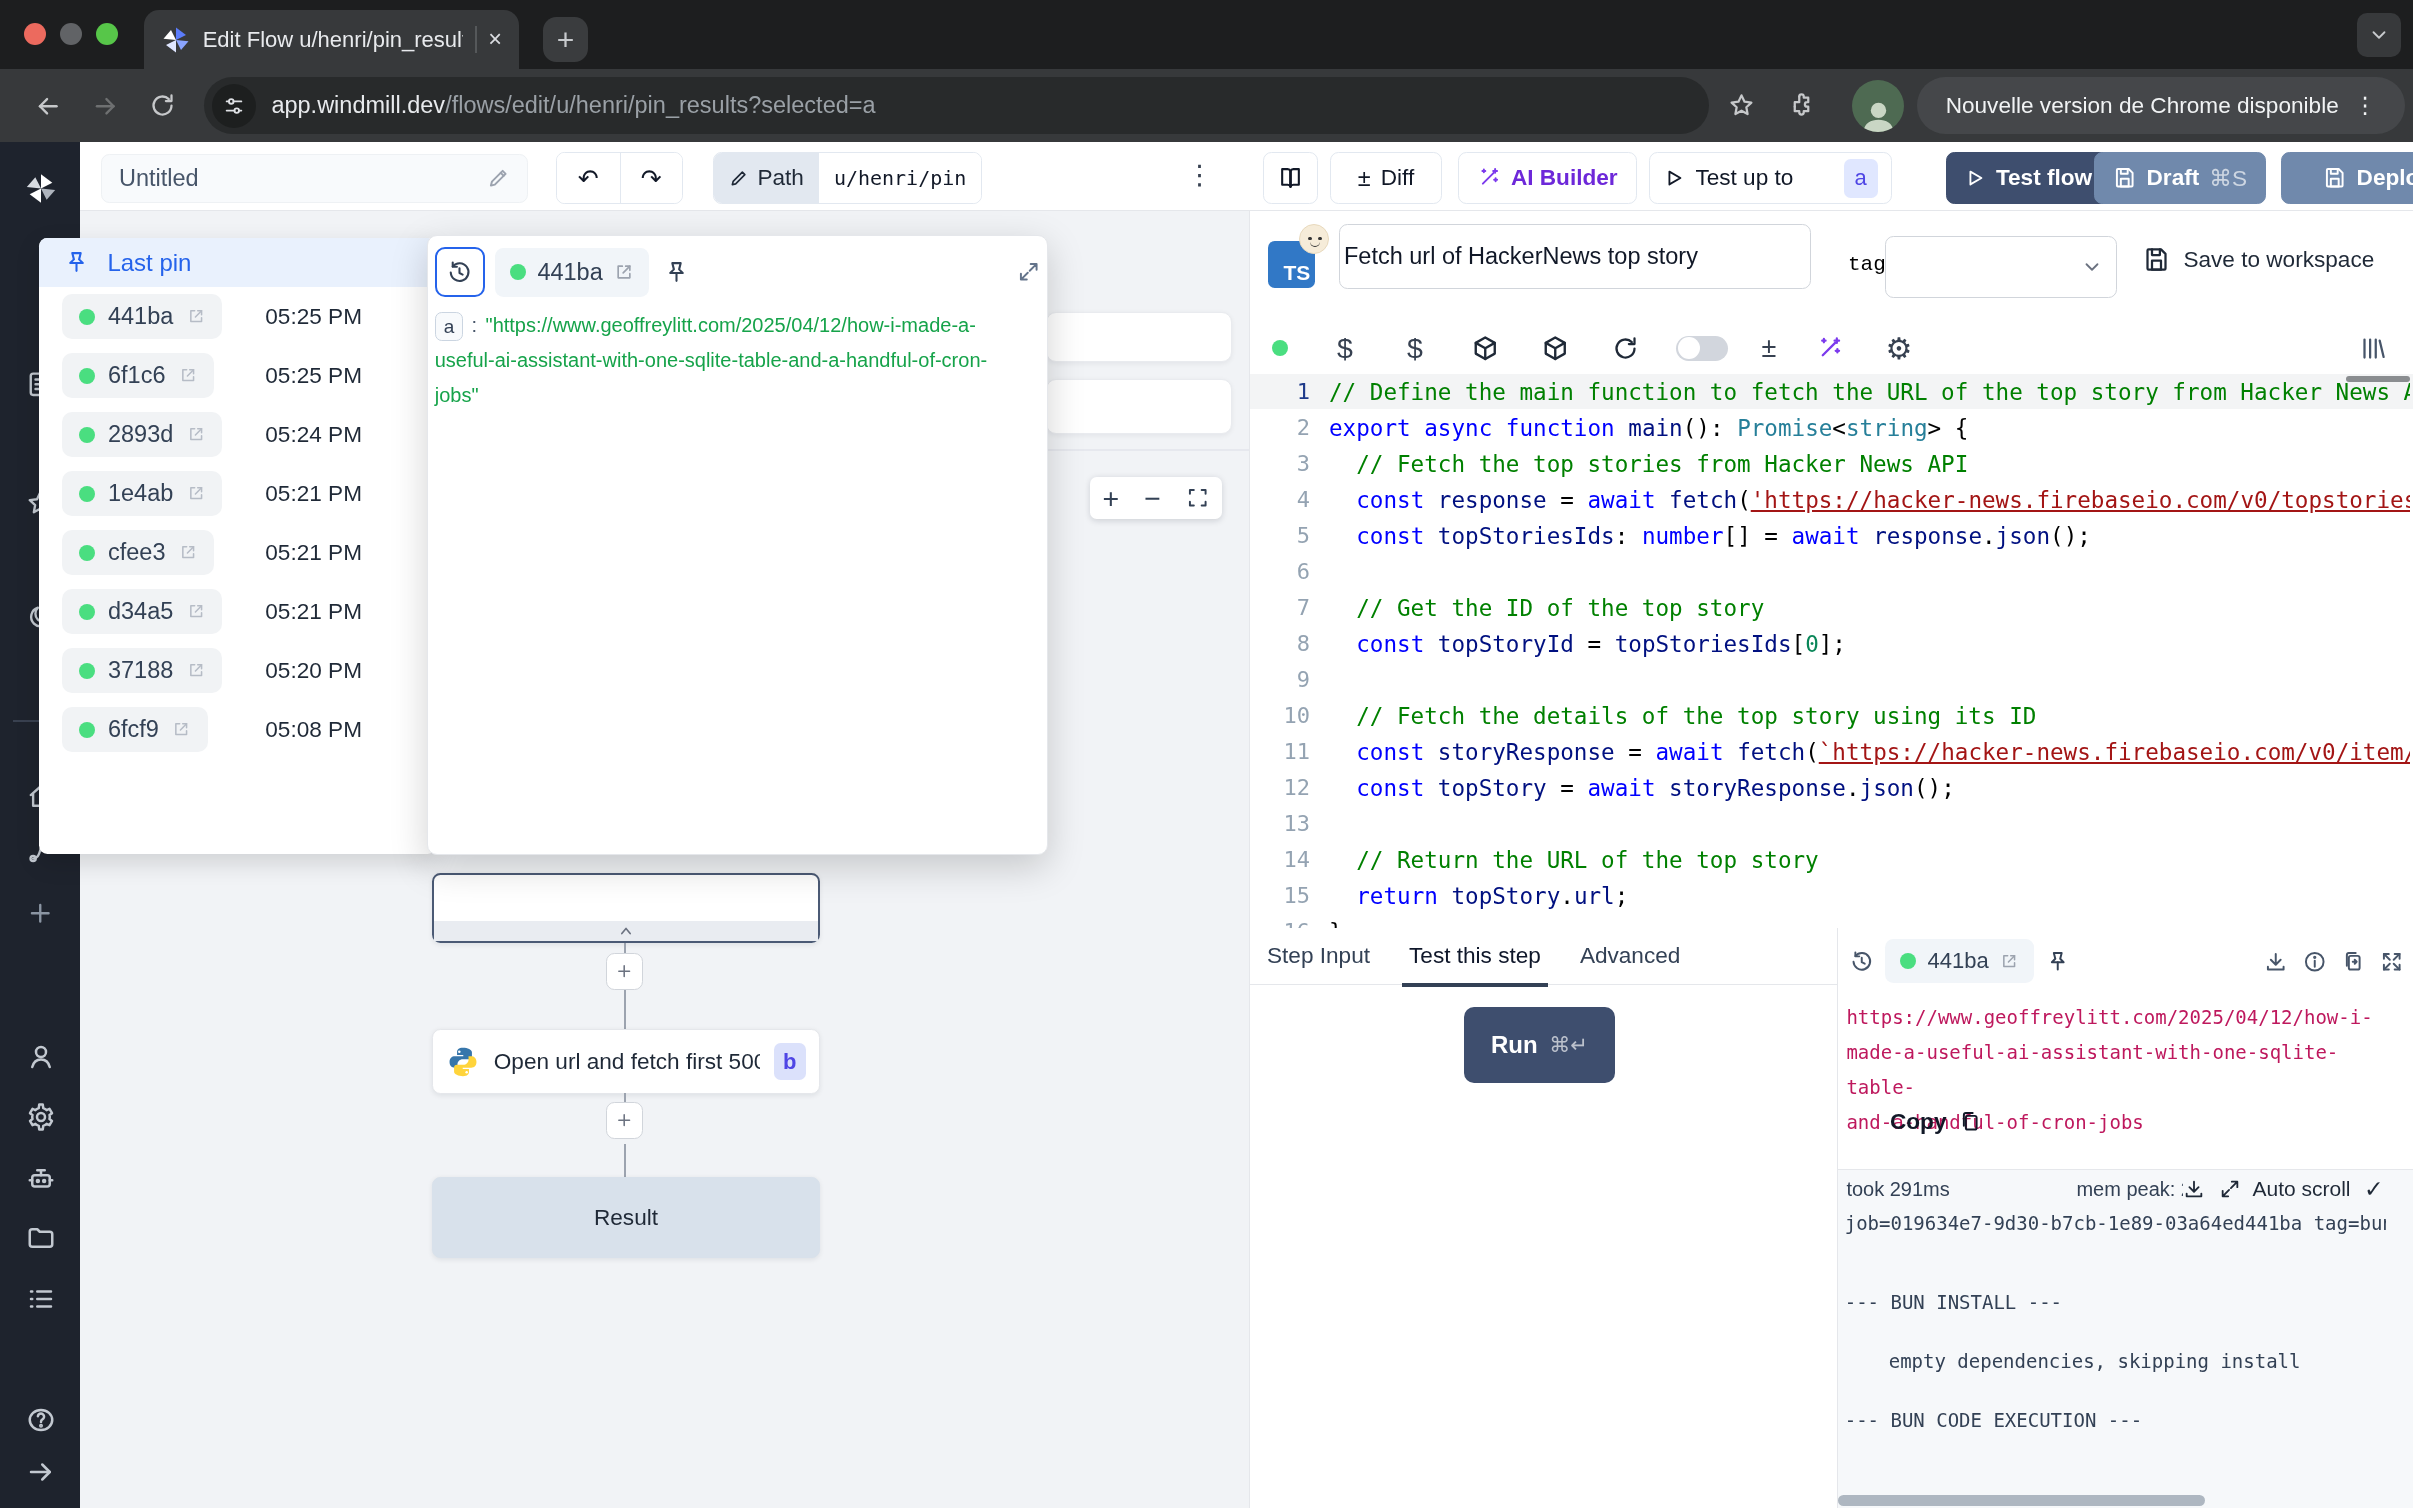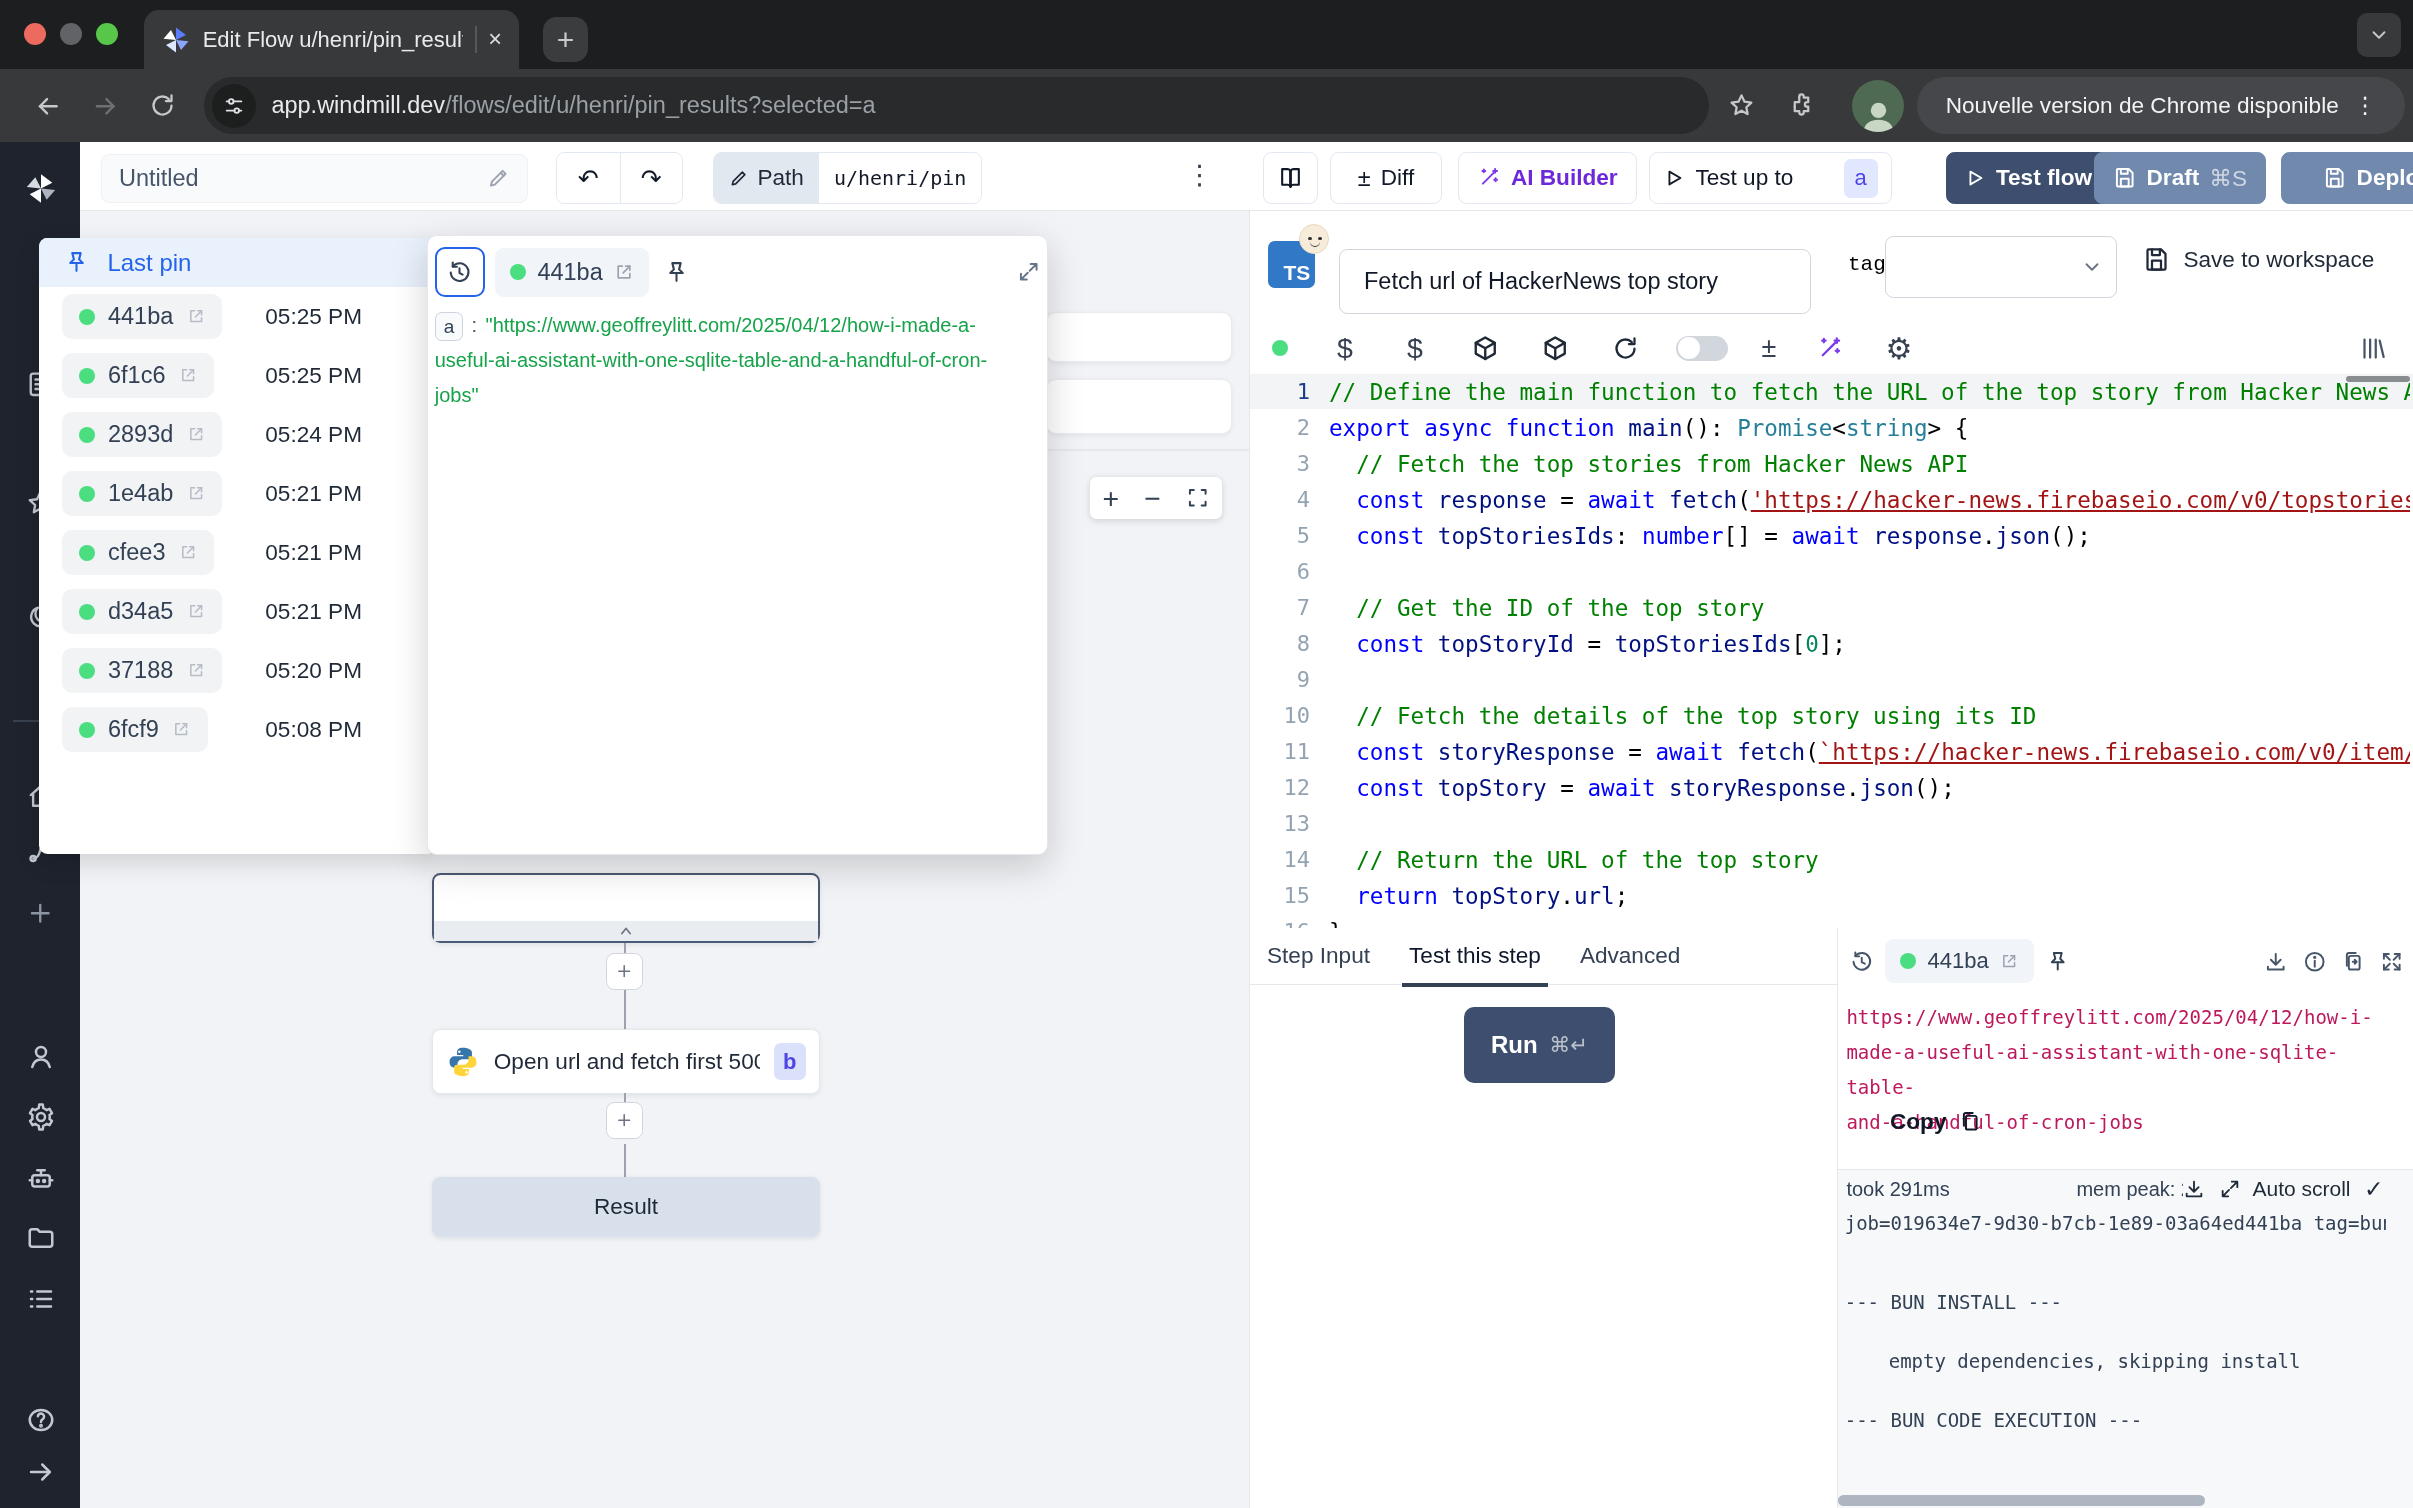--- a/index.html
+++ b/index.html
@@ -50,21 +50,21 @@
   .ghost-node { position:absolute; left:966px; width:186px; background:#fff; border:0.8px solid #e9ebef; border-radius:10px; box-shadow:0 1.7px 5px rgba(15,23,42,.06); }
   .zoom-bar { position:absolute; left:1010px; top:266px; width:132px; height:42px; background:#fff; border-radius:6.7px; box-shadow:0 1.7px 6.7px rgba(15,23,42,.15); display:flex; align-items:center; justify-content:space-around; color:#334155; }
   .vline { position:absolute; left:544px; width:1.7px; background:#9ca3af; }
   .plus-btn { position:absolute; left:526px; width:37px; height:37px; background:#fff; border:1.7px solid #d1d5db; border-radius:8.4px; color:#6b7280; display:flex; align-items:center; justify-content:center; }
   .node { position:absolute; left:352px; width:388px; background:#fff; border:1.7px solid #e5e7eb; border-radius:8.4px; box-shadow:0 1.7px 5px rgba(15,23,42,.08); display:flex; align-items:center; font-size:22.6px; color:#1f2937; }
   .node-a { top:662px; height:70px; border:2.5px solid #4b5a75; background:#fff; flex-direction:column; justify-content:flex-end; }
   .node-a .strip { width:100%; height:20px; background:#e9ecf1; display:flex; align-items:center; justify-content:center; color:#6b7280; }
   .node-b { top:818px; height:65px; padding:0 13.4px; gap:13.4px; }
   .node-b .lbl { flex:1; white-space:nowrap; overflow:hidden; }
   .badge-b { background:#dbe1fb; color:#4f46e5; font-weight:bold; border-radius:6.7px; width:32px; height:37px; display:flex; align-items:center; justify-content:center; font-size:22px; }
-  .node-result { top:966px; height:60px; background:#d8e1eb; border-color:#d8e1eb; justify-content:center; }
+  .node-result { top:966px; height:81px; background:#d8e1eb; border-color:#d8e1eb; justify-content:center; }
 
   
   .pin-panel { position:absolute; left:39px; top:96px; width:397px; height:616px; background:#fff; border-radius:8.4px; box-shadow:0 8.4px 25px rgba(0,0,0,.14); z-index:20; overflow:hidden; }
   .pin-head { height:49px; background:#e9f1fd; display:flex; align-items:center; gap:18.4px; padding:0 25px; color:#2563eb; font-size:24px; }
   .pin-row { height:59px; display:flex; align-items:center; padding:0 74px 0 22.6px; }
   .pin-pill { background:#f1f3f5; border-radius:10px; height:45px; display:flex; align-items:center; gap:13.4px; padding:0 17px; color:#334155; font-size:23.5px; }
   .gdot { width:16px; height:16px; border-radius:50%; background:#4ade80; display:inline-block; }
   .pin-time { margin-left:auto; font-size:22.6px; color:#1f2937; }
 
   
@@ -77,21 +77,21 @@
   .key-badge { display:inline-flex; align-items:center; justify-content:center; min-width:28.5px; height:28.5px; border:1.7px solid #cbd5e1; border-radius:6.7px; background:#f8fafc; color:#334155; font-size:19px; margin-right:8.4px; vertical-align:middle; }
   .colon { color:#475569; margin-right:8.4px; }
 
   
   .step-panel { position:absolute; left:1249px; top:69px; width:1165px; height:1297px; background:#fff; border-left:1.7px solid #e5e7eb; }
   .lang-box { position:absolute; left:18.4px; top:30px; width:47px; height:47px; background:#3178c6; border-radius:6.7px; color:#fff; font-weight:bold; font-size:21px; display:flex; align-items:flex-end; justify-content:flex-end; padding:3.4px 5px; }
   .face { position:absolute; left:49px; top:13.4px; width:30px; height:30px; border-radius:50%; background:#f6ecd9; border:1.7px solid #e8d9bd; z-index:2; }
   .face i { position:absolute; width:3.4px; height:3.4px; background:#333; border-radius:50%; top:11.7px; }
   .face i.l{left:8.4px} .face i.r{left:18.4px}
   .face u { position:absolute; left:10px; top:17px; width:10px; height:5px; border-bottom:1.7px solid #333; border-radius:0 0 6.7px 6.7px; }
-  .title-input { position:absolute; left:89px; top:38px; width:472px; height:65px; border:1.7px solid #d1d5db; border-radius:8.4px; display:flex; align-items:center; padding:0 24px; font-size:23.5px; color:#111827; background:#fff; }
+  .title-input { position:absolute; left:89px; top:13px; width:472px; height:65px; border:1.7px solid #d1d5db; border-radius:8.4px; display:flex; align-items:center; padding:0 4px; font-size:23.5px; color:#111827; background:#fff; }
   .tag-label { position:absolute; left:598px; top:42px; font-size:21px; color:#000000;font-family:Liberation Mono, monospace; }
   .tag-select { position:absolute; left:635px; top:25px; width:232px; height:62px; border:1.7px solid #d1d5db; border-radius:8.4px; background:#fff; display:flex; align-items:center; justify-content:flex-end; padding:0 13.4px; color:#6b7280; }
   .save-ws { position:absolute; left:893px; top:35px; display:flex; align-items:center; gap:13.4px; font-size:22.6px; color:#1f2937; }
   .step-icons { position:absolute; left:0; top:111px; width:1165px; height:52px; display:flex; align-items:center; gap:0; color:#1f2937; }
   .si { width:70px; display:flex; justify-content:center; }
   .toggle { width:52px; height:25px; border-radius:12.6px; background:#d2d6dd; position:relative; }
   .toggle b { position:absolute; left:1.7px; top:1.7px; width:22px; height:22px; border-radius:50%; background:#fff; }
 
   
   .editor { position:absolute; left:0; top:163px; width:1165px; height:554px; background:#fff; overflow:hidden; }

